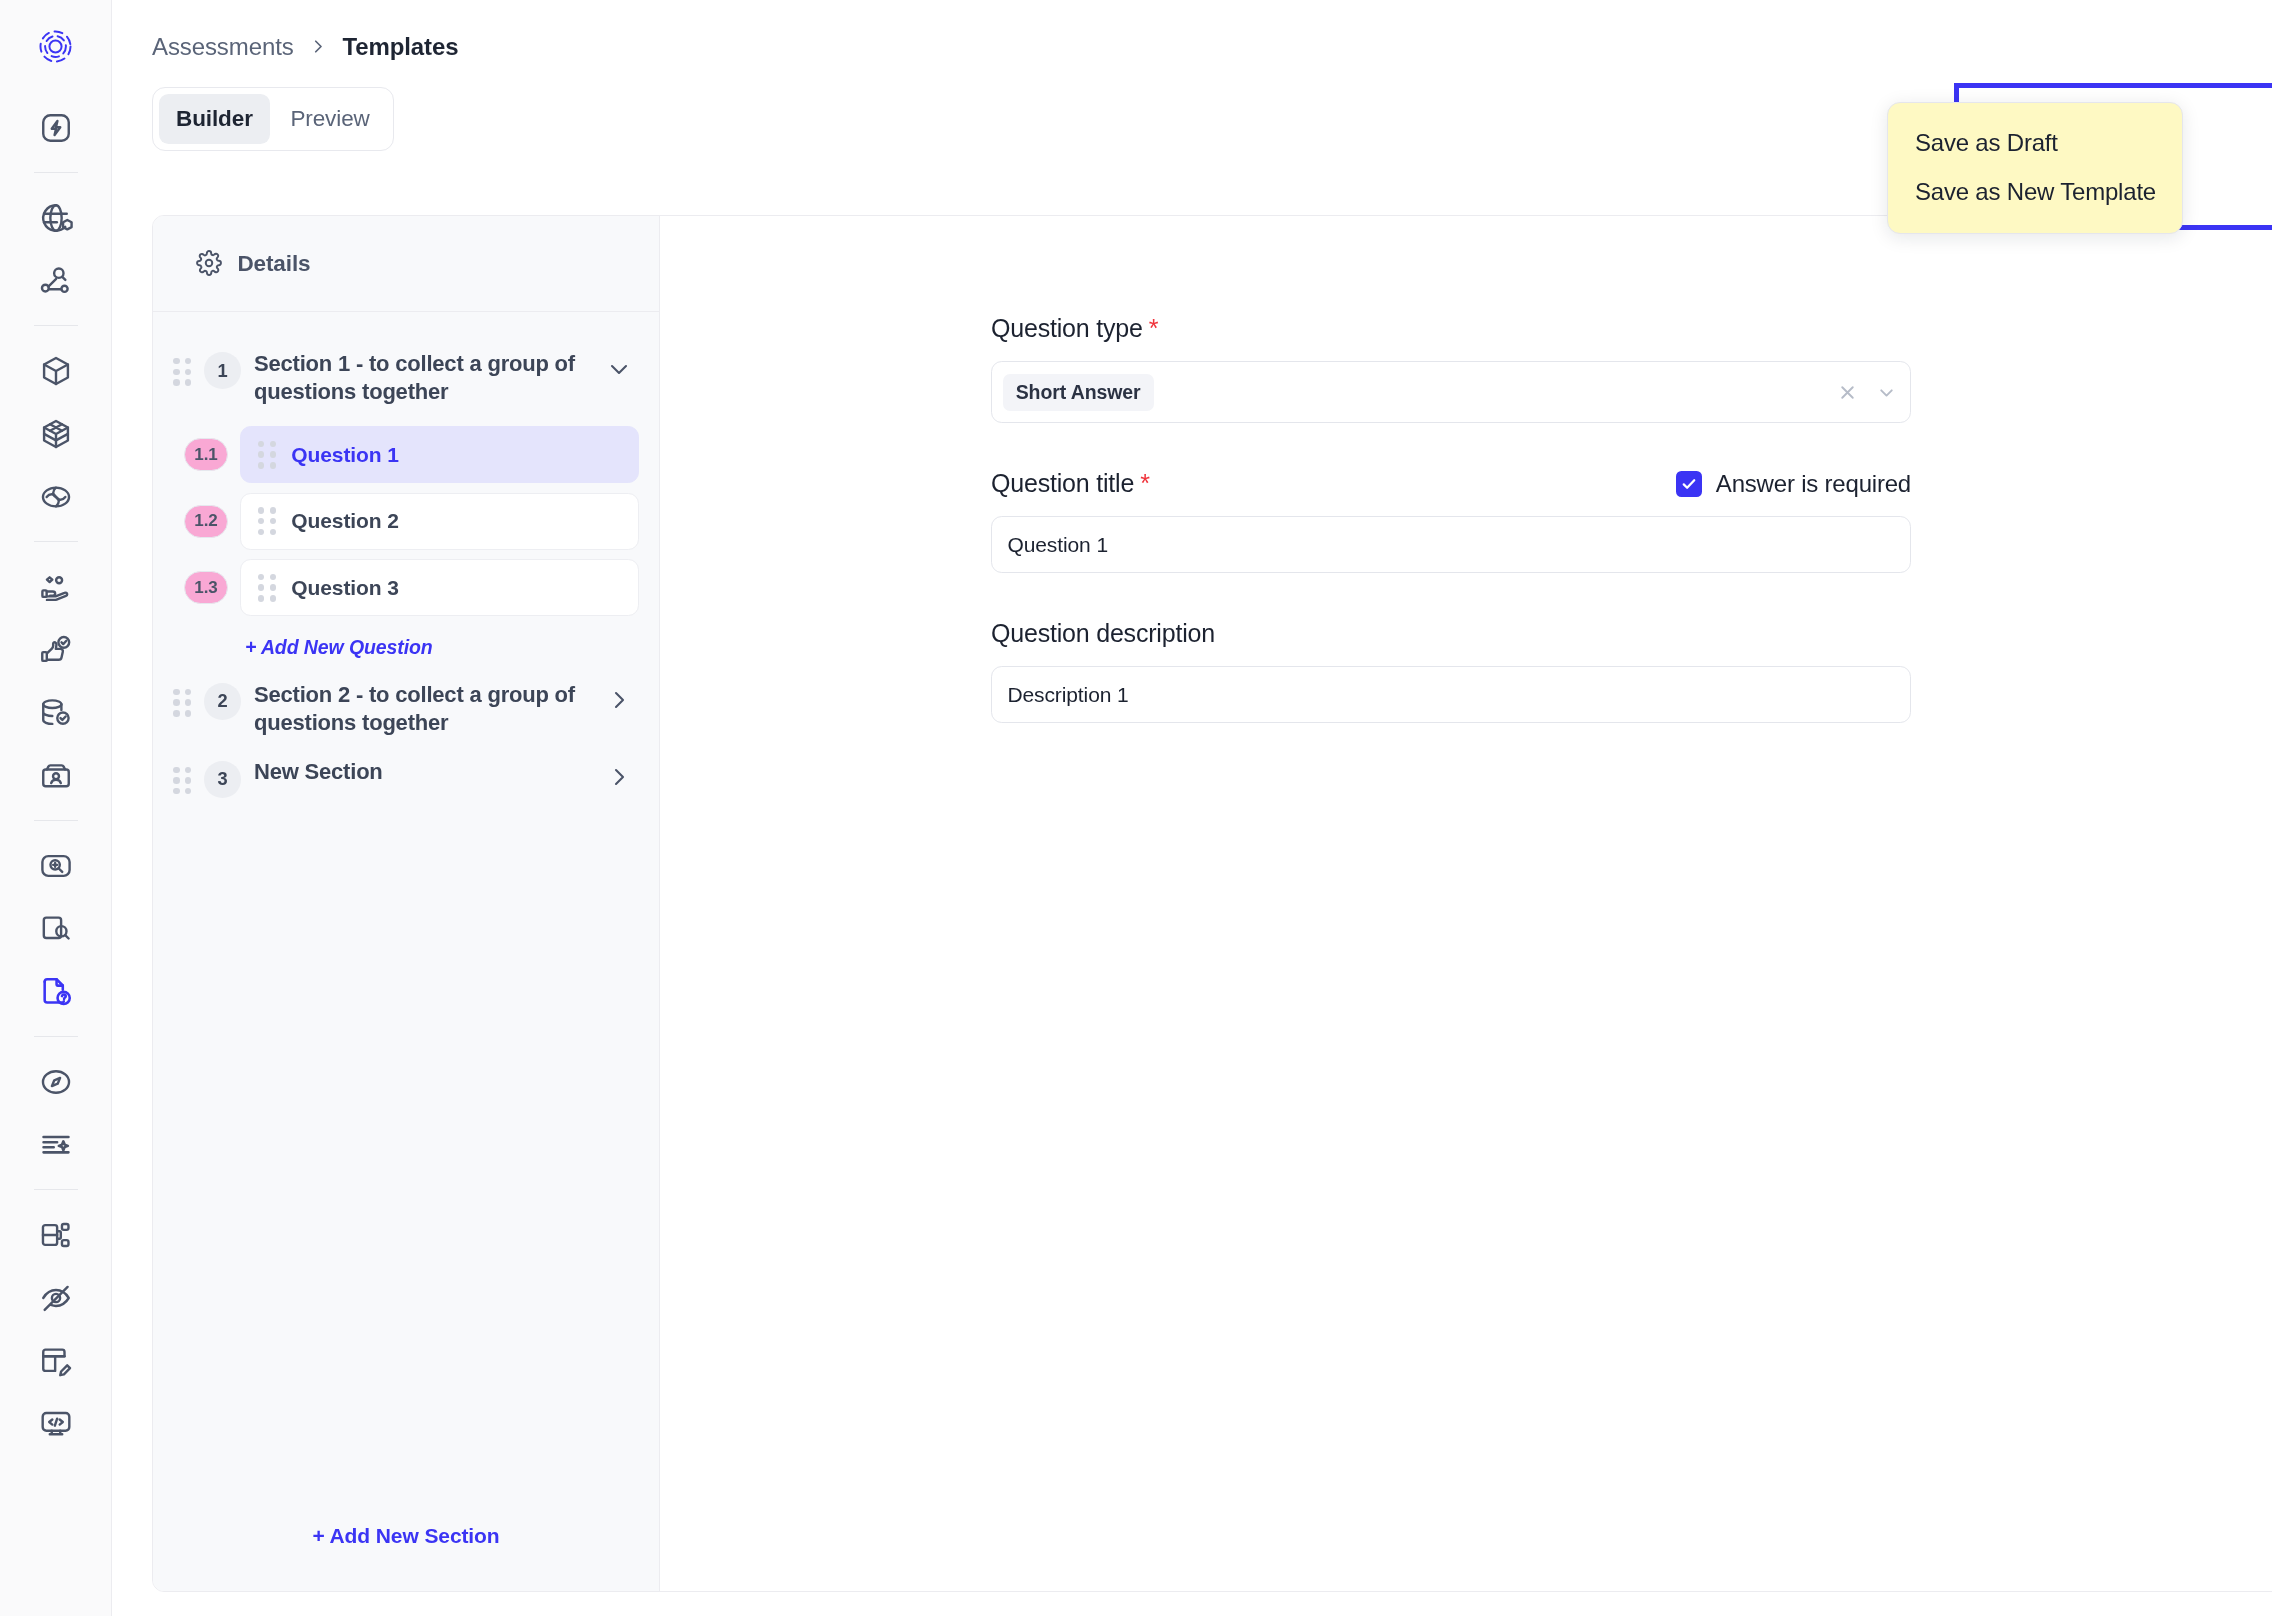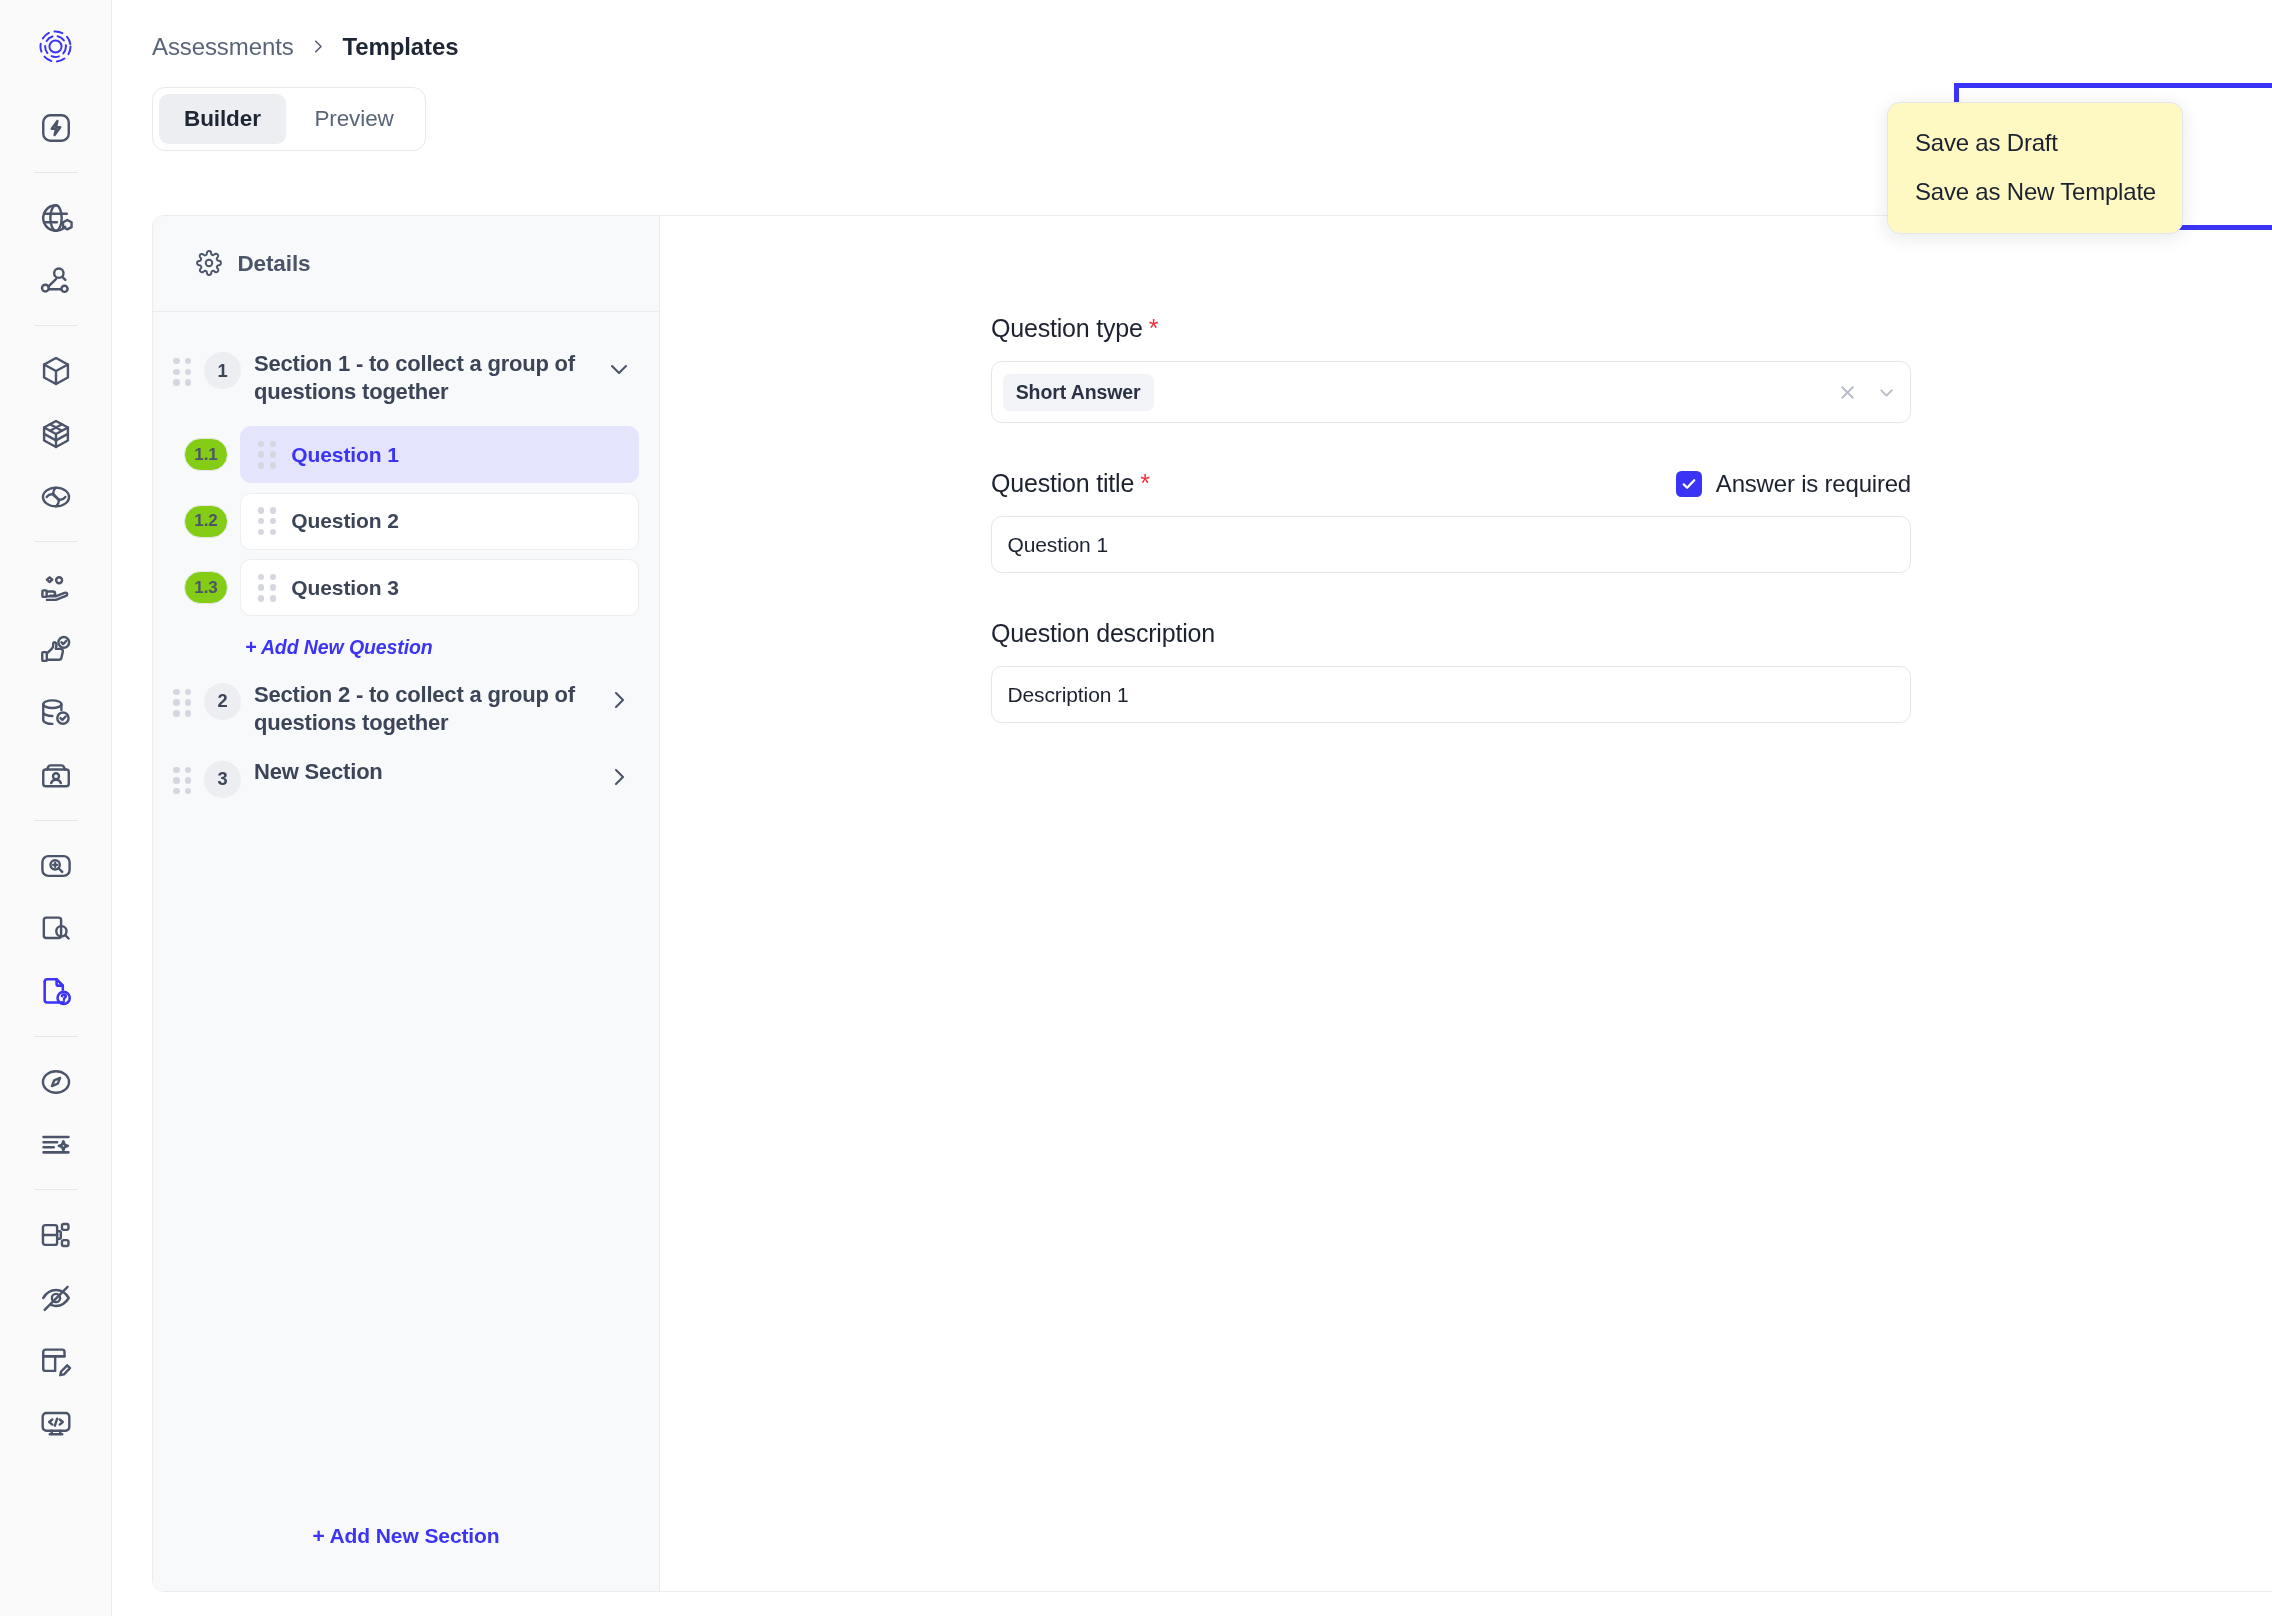--- a/index.html
+++ b/index.html
@@ -50,21 +50,21 @@
     display: inline-flex;
     border: 1.2px solid #e8e9ee;
     border-radius: 13px;
     padding: 6px;
     background: #ffffff;
     gap: 3.6px;
   }
   .tab {
     font-size: 22.5px; font-weight: 700;
     color: #1e2533;
-    padding: 12px 25px;
+    padding: 12px 17px;
     border-radius: 9.5px;
     cursor: pointer;
     letter-spacing: -0.1px;
   }
   .tab.inactive { color: #5a6478; font-weight: 400; background: transparent; }
   .tab.active { background: #eceef2; }
 
   
   .top-actions {
     position: absolute; top: 94px; right: 41px;
@@ -186,21 +186,21 @@
   .q-row {
     display: flex; align-items: center; gap: 12px;
     margin: 9.5px 0 0 0;
     padding-left: 10.7px;
   }
   .q-badge {
     flex: 0 0 auto;
     min-width: 39px; height: 33px;
     border-radius: 16.6px;
     border: 1.2px solid #e6e8ee;
-    background: #84cc16;
+    background: #f9a8d4;
     color: #4b5468; font-size: 17px; font-weight: 700;
     display: flex; align-items: center; justify-content: center;
     padding: 0 9.5px;
   }
   .q-pill {
     flex: 1;
     height: 57px;
     border-radius: 10.7px;
     border: 1.2px solid #edeef2;
     background: #ffffff;

